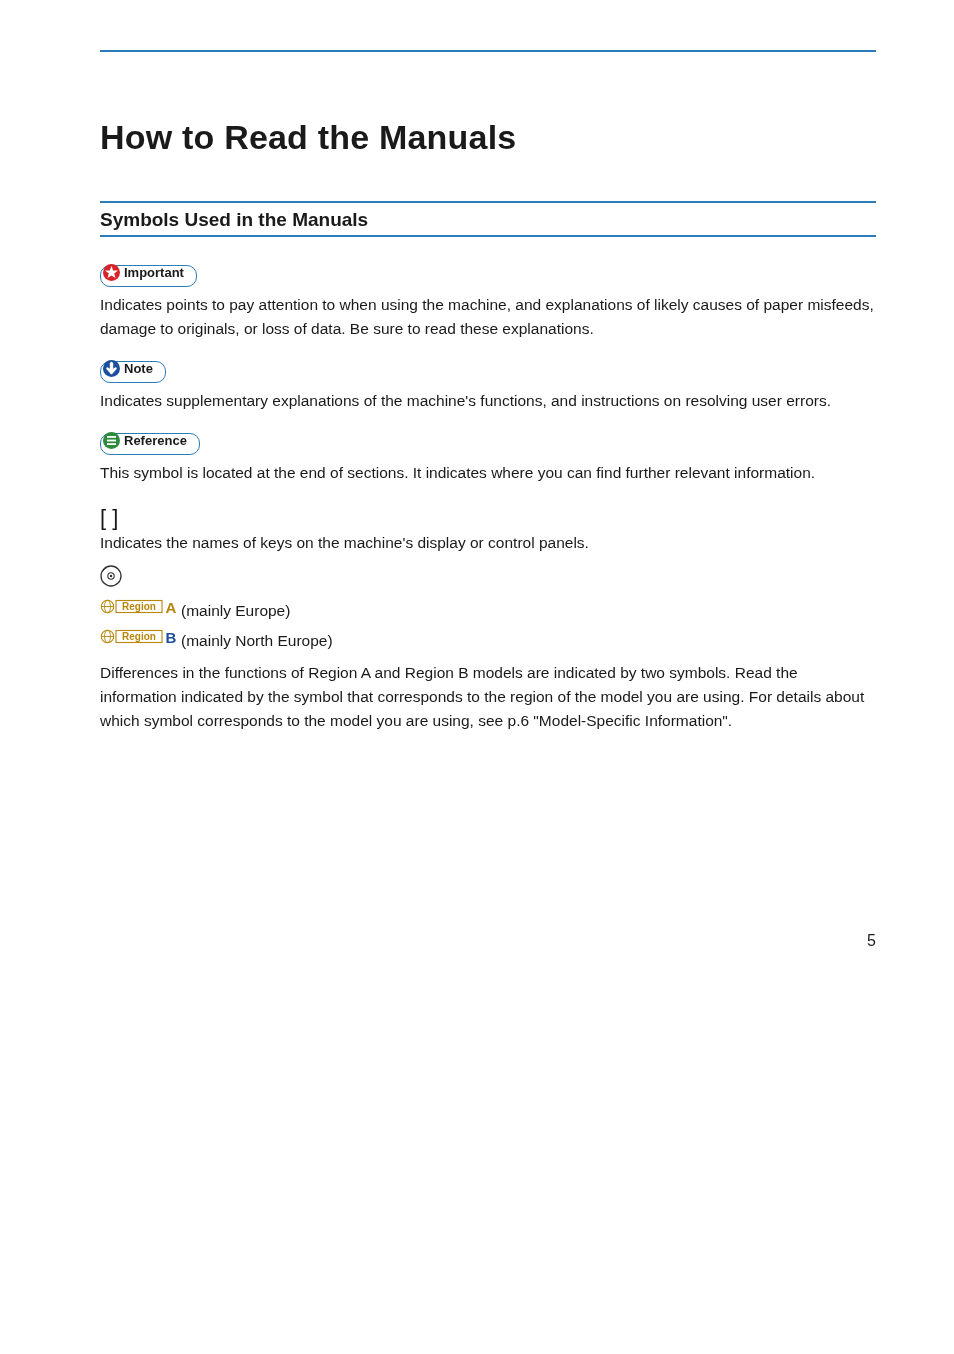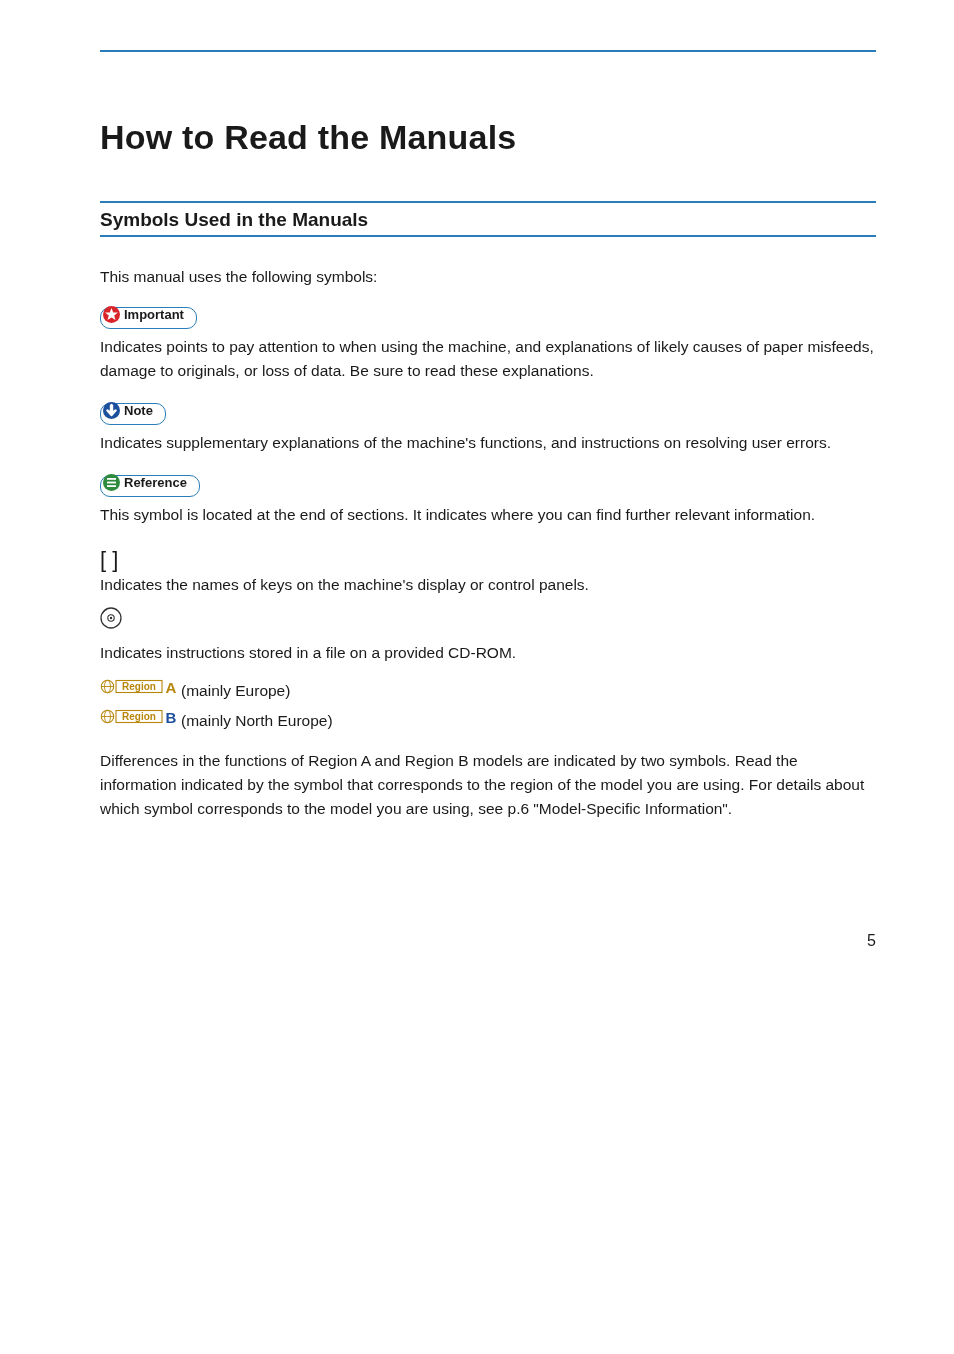--- a/index.html
+++ b/index.html
@@ -28,39 +28,38 @@
   .para-brackets { margin-bottom: 10px; }
 
   .cd-icon { width: 22px; height: 22px; margin-bottom: 12px; }
   .cd-icon svg { display: block; }
   .para-cd { margin-bottom: 14px; }
 
   .region-line { display: flex; font-size: 15.5px; line-height: 1.55; font-weight: 300; margin-bottom: 6px; }
   .region-badge { display: inline-flex; align-items: center; height: 15px; margin-right: 3px; }
   .region-badge svg { display: block; }
 
-  .para-regions { margin-top: 16px; }
+  .para-regions { margin-top: 8px; }
 
   .page-num { position: absolute; bottom: 40px; right: 78px; font-size: 16px; font-weight: 300; }
 </style>
 </head>
 <body>
 
 <div class="page">
   <div class="hr-top"></div>
 
   <h1 class="h1">How to Read the Manuals</h1>
 
   <div class="h2-wrap">
     <div class="hr-h2-top"></div>
     <h2 class="h2">Symbols Used in the Manuals</h2>
     <div class="hr-h2-bot"></div>
   </div>
 
-  <p class="body-text para-intro">This manual uses the following symbols:</p>
 
   
   <div class="callout">
     <span class="ico ico-important">
       <svg width="17" height="17" viewBox="0 0 17 17">
         <polygon points="8.5,2 10.2,6.4 14.9,6.6 11.2,9.5 12.5,14 8.5,11.4 4.5,14 5.8,9.5 2.1,6.6 6.8,6.4" fill="#fff"></polygon>
       </svg>
     </span>
     <span class="lbl">Important</span>
   </div>
@@ -98,21 +97,20 @@
 
   
   <div class="cd-icon">
     <svg width="22" height="22" viewBox="0 0 22 22">
       <circle cx="11" cy="11" r="10" fill="none" stroke="#333" stroke-width="1.3"></circle>
       <circle cx="11" cy="11" r="3.2" fill="none" stroke="#333" stroke-width="1.1"></circle>
       <circle cx="11" cy="11" r="1.2" fill="#333"></circle>
       <path d="M3 6 A10 10 0 0 1 7 2.5" fill="none" stroke="#333" stroke-width="0.8"></path>
     </svg>
   </div>
-  <p class="body-text para-cd">Indicates instructions stored in a file on a provided CD-ROM.</p>
 
   
   <div class="region-line">
     <span class="region-badge">
       <svg width="78" height="15" viewBox="0 0 78 15">
         <circle cx="7.5" cy="7.5" r="6.2" fill="none" stroke="#b8860b" stroke-width="1.1"></circle>
         <line x1="1.3" y1="7.5" x2="13.7" y2="7.5" stroke="#b8860b" stroke-width="0.9"></line>
         <ellipse cx="7.5" cy="7.5" rx="3" ry="6.2" fill="none" stroke="#b8860b" stroke-width="0.9"></ellipse>
         <rect x="16" y="1.5" width="46" height="12" fill="none" stroke="#b8860b" stroke-width="1.1"></rect>
         <text x="39" y="11.3" font-size="10" font-weight="700" fill="#b8860b" text-anchor="middle" font-family="Arial">Region</text>

